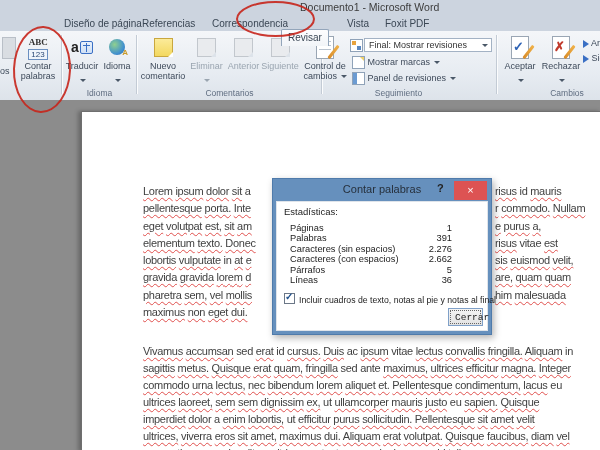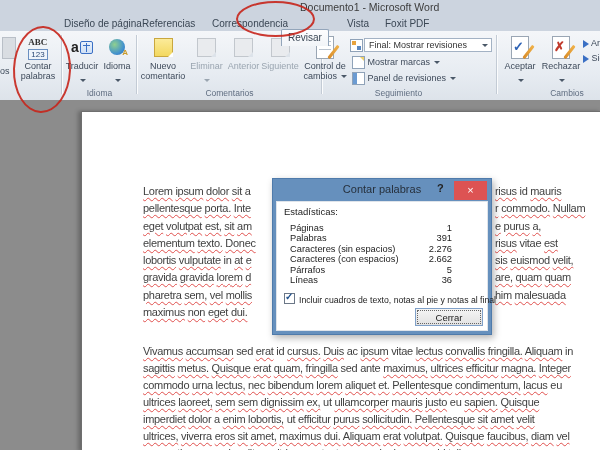--- a/index.html
+++ b/index.html
@@ -19,21 +19,21 @@
   .rgroup .sep{position:absolute;right:0;top:4px;bottom:6px;width:1px;background:#c3cbd5;box-shadow:1px 0 0 #fbfcfd;}
   .grouplabel{position:absolute;bottom:2px;left:0;right:0;text-align:center;font-size:8.5px;color:#5f6d80;white-space:nowrap;}
   .rlabel{font-size:9px;color:#3e4a5a;text-align:center;white-space:nowrap;line-height:10px;}
   .rlabel.dis{color:#9aa5b0;}
   .caret{display:inline-block;width:0;height:0;border-left:3px solid transparent;border-right:3px solid transparent;
          border-top:3px solid #4a5868;vertical-align:middle;margin-left:1px;}
   .caret.dis{border-top-color:#9aa5b0;}
   .bigbtn{position:absolute;top:2px;width:42px;height:62px;text-align:center;}
   .bigbtn .ic{height:28px;display:flex;align-items:center;justify-content:center;}
   
-  .icon-abc{display:inline-block;text-align:left;line-height:9px;}
+  .icon-abc{display:inline-block;text-align:right;line-height:9px;}
   .icon-abc .a1{font-family:"Liberation Serif",serif;font-weight:bold;font-size:9px;color:#333;}
   .icon-abc .a2{font-size:8px;color:#2c4a77;border:1px solid #6a8fc0;background:#eef4fb;padding:0 2px;}
   .icon-trans .biga{font-size:14px;font-weight:bold;color:#222;vertical-align:middle;}
   .icon-trans .cjk{display:inline-block;width:11px;height:11px;border:1px solid #3a6fc4;border-radius:2px;
       background:linear-gradient(#e8f0fb,#cfe0f5);vertical-align:middle;margin-left:1px;position:relative;}
   .icon-trans .cjk:before{content:"";position:absolute;left:2px;right:2px;top:3px;height:1px;background:#3a6fc4;}
   .icon-trans .cjk:after{content:"";position:absolute;left:5px;top:1px;bottom:1px;width:1px;background:#3a6fc4;}
   .icon-globe{width:16px;height:16px;border-radius:50%;background:radial-gradient(circle at 35% 35%,#8fd08f,#3f8fd0 65%,#2a5f96);
       position:relative;display:inline-block;}
   .icon-globe:after{content:"A";position:absolute;right:-3px;bottom:-2px;font-size:8px;font-weight:bold;color:#c89a2a;}
@@ -81,22 +81,22 @@
              text-align:center;font-size:11px;line-height:18px;z-index:2;cursor:default;}
   .dlg-body{position:absolute;left:3px;right:3px;top:22px;bottom:3px;background:#fff;border:1px solid #dfe4ea;box-sizing:border-box;}
   .stats-header{position:absolute;left:7px;top:4px;font-size:9.5px;color:#222;}
   #stats-rows{position:absolute;left:13px;top:21px;right:12px;}
   .srow{position:relative;height:10.4px;font-size:9.3px;color:#222;}
   .srow .val{position:absolute;right:23px;top:0;}
   .chk-row{position:absolute;left:7px;top:91px;right:4px;font-size:8.7px;color:#222;white-space:nowrap;}
   .chk{display:inline-block;width:9px;height:9px;border:1px solid #6b7787;background:#fff;position:relative;
        vertical-align:-1px;margin-right:4px;}
   .chk.on:after{content:"✓";position:absolute;left:0px;top:-3px;font-size:10px;font-weight:bold;color:#1d4f8c;}
-  .btn-cerrar{position:absolute;right:4px;bottom:4px;width:68px;height:18px;background:linear-gradient(#f5f5f5,#e2e2e2);
-       border:1px solid #7fa0c8;font-size:9.5px;color:#222;font-family:Liberation Sans, sans-serif;
+  .btn-cerrar{position:absolute;right:4px;bottom:4px;width:35px;height:18px;background:linear-gradient(#f5f5f5,#e2e2e2);
+       border:1px solid #7fa0c8;font-size:9.5px;color:#222;font-family:Liberation Mono, monospace;
        outline:1px dotted #666;outline-offset:-3px;}
   
   .ellipse{position:absolute;border:2.5px solid rgba(198,37,27,.9);border-radius:50%;z-index:30;pointer-events:none;}
   #ellipse-revisar{left:236px;top:1px;width:75px;height:32px;}
   #ellipse-contar{left:13px;top:26px;width:54px;height:83px;transform:rotate(2deg);}
 </style>
 </head>
 <body>
 
 <div id="screen">

